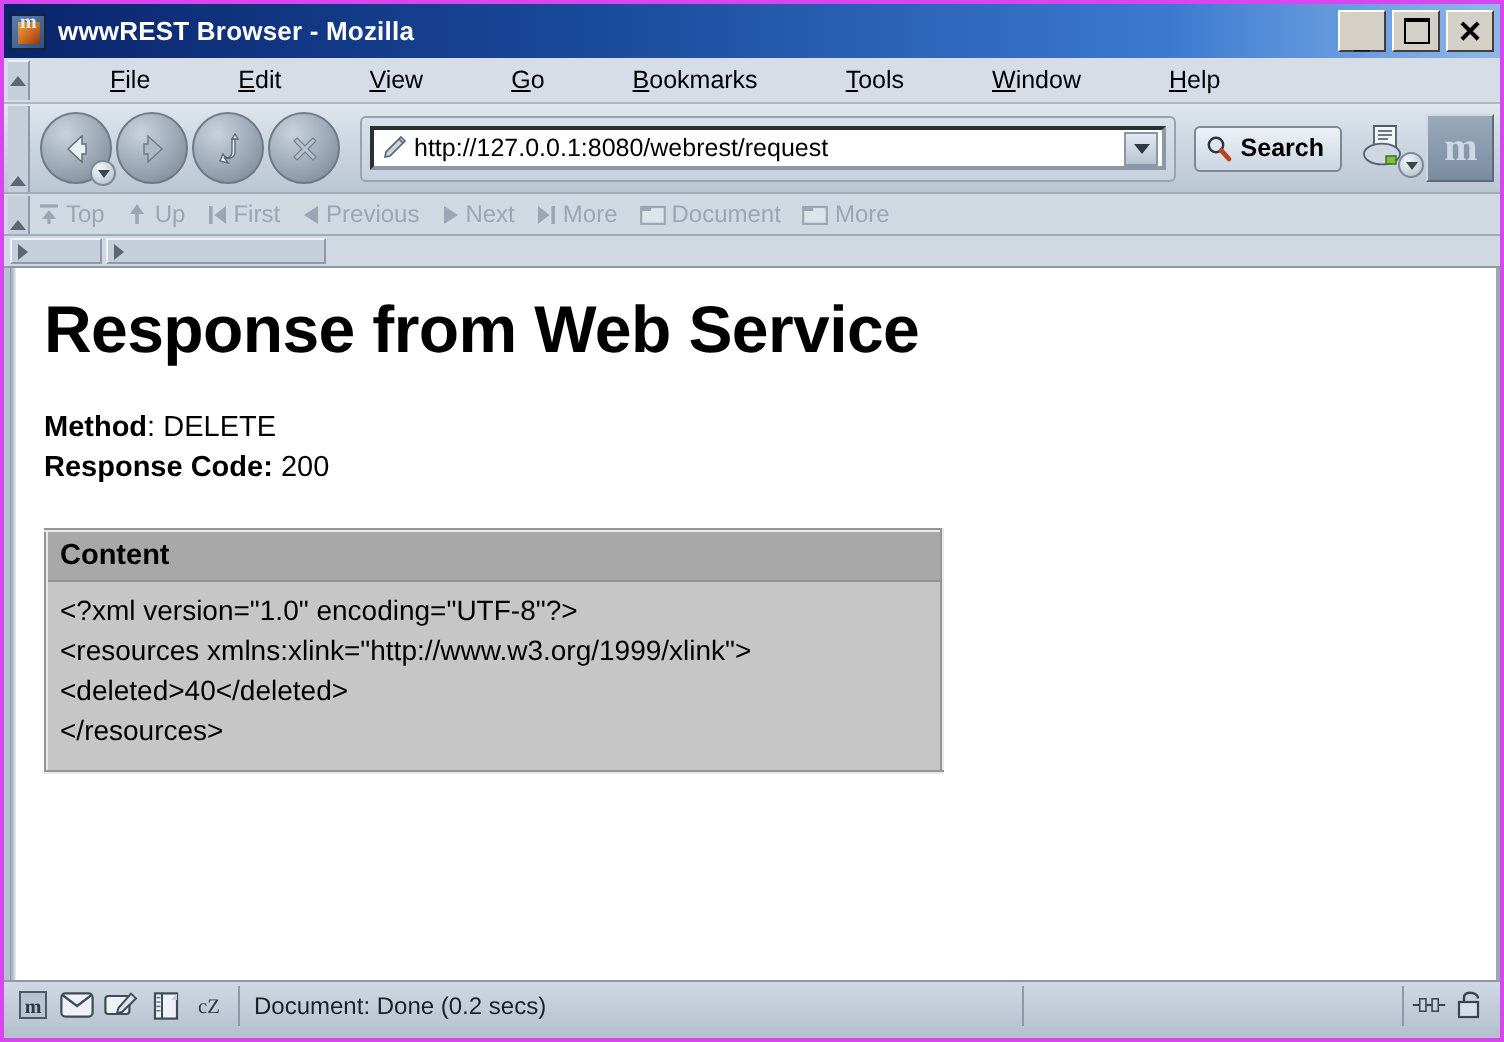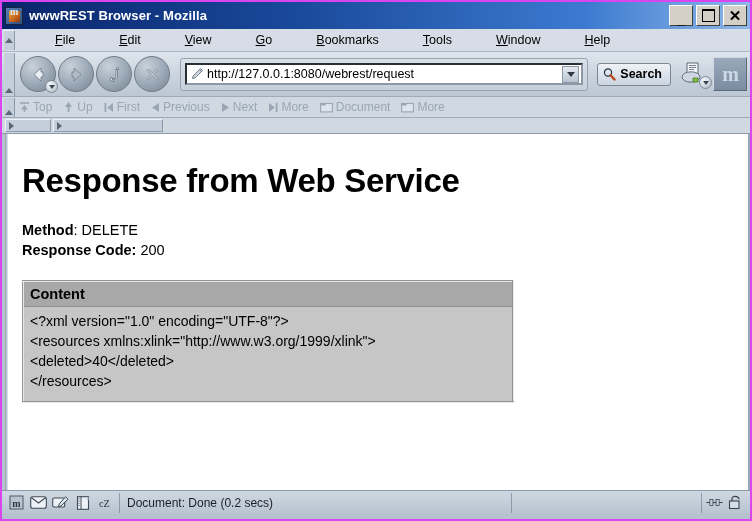--- a/index.html
+++ b/index.html
@@ -363,42 +363,42 @@
   }
   .content-edge {
     width: 3px;
     background: linear-gradient(to right,#8d99a8,#e8edf3);
     flex: 0 0 3px;
   }
   .page {
     flex: 1 1 auto;
     background: #ffffff;
     overflow: hidden;
-    padding: 20px 0 0 14px;
+    padding: 4px 0 0 14px;
     border-right: 2px solid #9aa6b3;
   }
   h1.page-title {
     font-family: "Liberation Sans", sans-serif;
     font-size: 33px;
     font-weight: bold;
     margin: 8px 0 22px 0;
     color: #000;
     letter-spacing: -0.3px;
   }
   .meta-line {
     font-size: 14.5px;
     color: #000;
     margin-bottom: 4px;
     white-space: nowrap;
   }
   .meta-line b { font-weight: bold; }
 
   .content-table {
     margin-top: 22px;
-    width: 492px;
+    width: 450px;
     border-collapse: collapse;
     border: 2px outset #e8e8e8;
     background: #14b8a6;
   }
   .content-table th {
     background: #a8a8a8;
     text-align: left;
     font-size: 14.5px;
     font-weight: bold;
     padding: 4px 6px;

